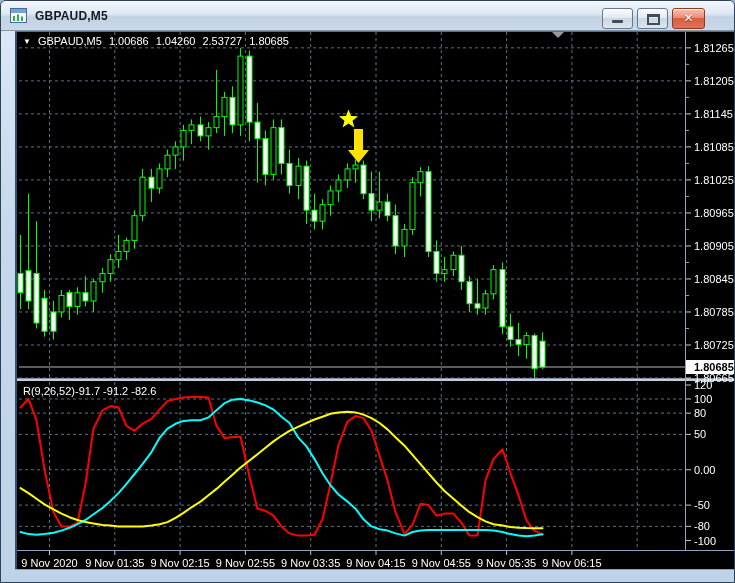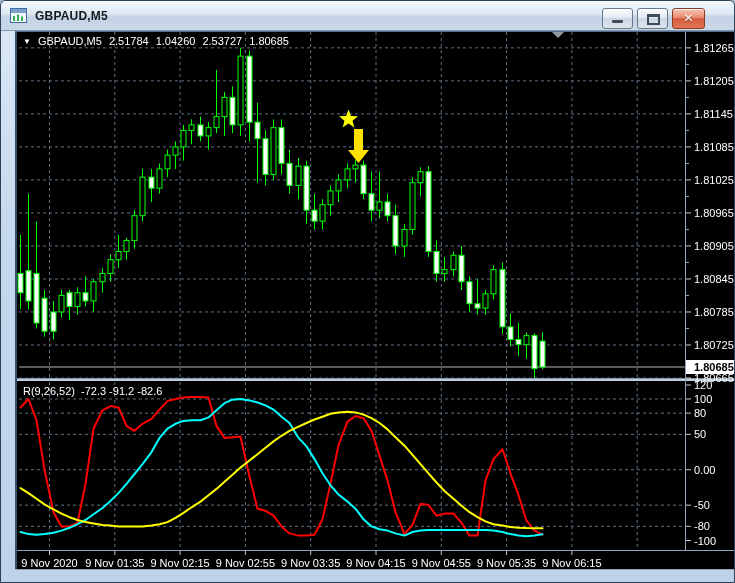--- a/index.html
+++ b/index.html
@@ -14,21 +14,21 @@
   .win-btn{position:relative;width:29px;height:19px;border:1px solid #69788a;border-radius:3px;cursor:default;
            background:linear-gradient(180deg,#fbfdfe,#e3eaf2 45%,#ccd7e4 50%,#dde5ee);box-shadow:inset 0 1px 0 rgba(255,255,255,.85);}
   .win-btn.close{width:31px;background:linear-gradient(180deg,#f6c3b0,#ea8d72 45%,#d85e40 50%,#df7454);border-color:#8e3921;}
   .glyph-min{position:absolute;left:9px;top:11px;width:11px;height:3px;background:#3f4c59;border-radius:1px;}
   .glyph-restore{position:absolute;left:9px;top:5px;width:9px;height:6px;border:2px solid #3f4c59;border-top-width:3px;background:transparent;}
   .glyph-close{display:block;width:100%;color:#fff;font-weight:bold;font-size:12px;line-height:18px;text-align:center;text-shadow:0 1px 1px rgba(0,0,0,.45);}
   .chart-area{position:absolute;left:14px;top:30px;width:723px;height:539px;background:#000;}
   .chart-area svg{position:absolute;left:0;top:0;}
   .overlay{position:absolute;color:#fff;font-size:11px;white-space:pre;pointer-events:none;display:flex;align-items:center;gap:7px;}
   .ohlc-header{left:8px;top:4px;}
-  .ind-label{left:8px;top:354px;gap:6px;}
+  .ind-label{left:8px;top:354px;gap:0;}
   .tri{font-size:8px;line-height:11px;pointer-events:auto;}
   svg text{font-family:"Liberation Sans","DejaVu Sans",sans-serif;font-size:11px;}
 </style>
 </head>
 <body>
 
 <div class="window">
   <div class="titlebar">
     <svg class="title-icon" viewBox="0 0 17 15">
       <rect x="0.5" y="0.5" width="16" height="14" fill="#f4f8fc" stroke="#3c6ea5"></rect>
@@ -312,23 +312,23 @@
           <text x="556.9" y="536" fill="#ffffff" text-anchor="middle">9 Nov 06:15</text>
         </g>
         <rect x="0" y="0" width="2" height="539" fill="#33516f"></rect>
         <line x1="0" y1="0.5" x2="723" y2="0.5" stroke="#55708e"></line>
         <line x1="722.5" y1="0" x2="722.5" y2="539" stroke="#8fa3bc"></line>
         <line x1="0" y1="538.5" x2="723" y2="538.5" stroke="#8fa3bc"></line>
       </svg>
     <div class="overlay ohlc-header">
       <span class="tri">▼</span>
       <span>GBPAUD,M5</span>
-      <span>2.51784</span>
+      <span>1.00686</span>
       <span>1.04260</span>
       <span>2.53727</span>
       <span>1.80685</span>
     </div>
     <div class="overlay ind-label">
       <span>R(9,26,52)</span>
-      <span>-72.3 -91.2 -82.6</span>
+      <span>-91.7 -91.2 -82.6</span>
     </div>
   </div>
 </div>
 
 </body></html>

